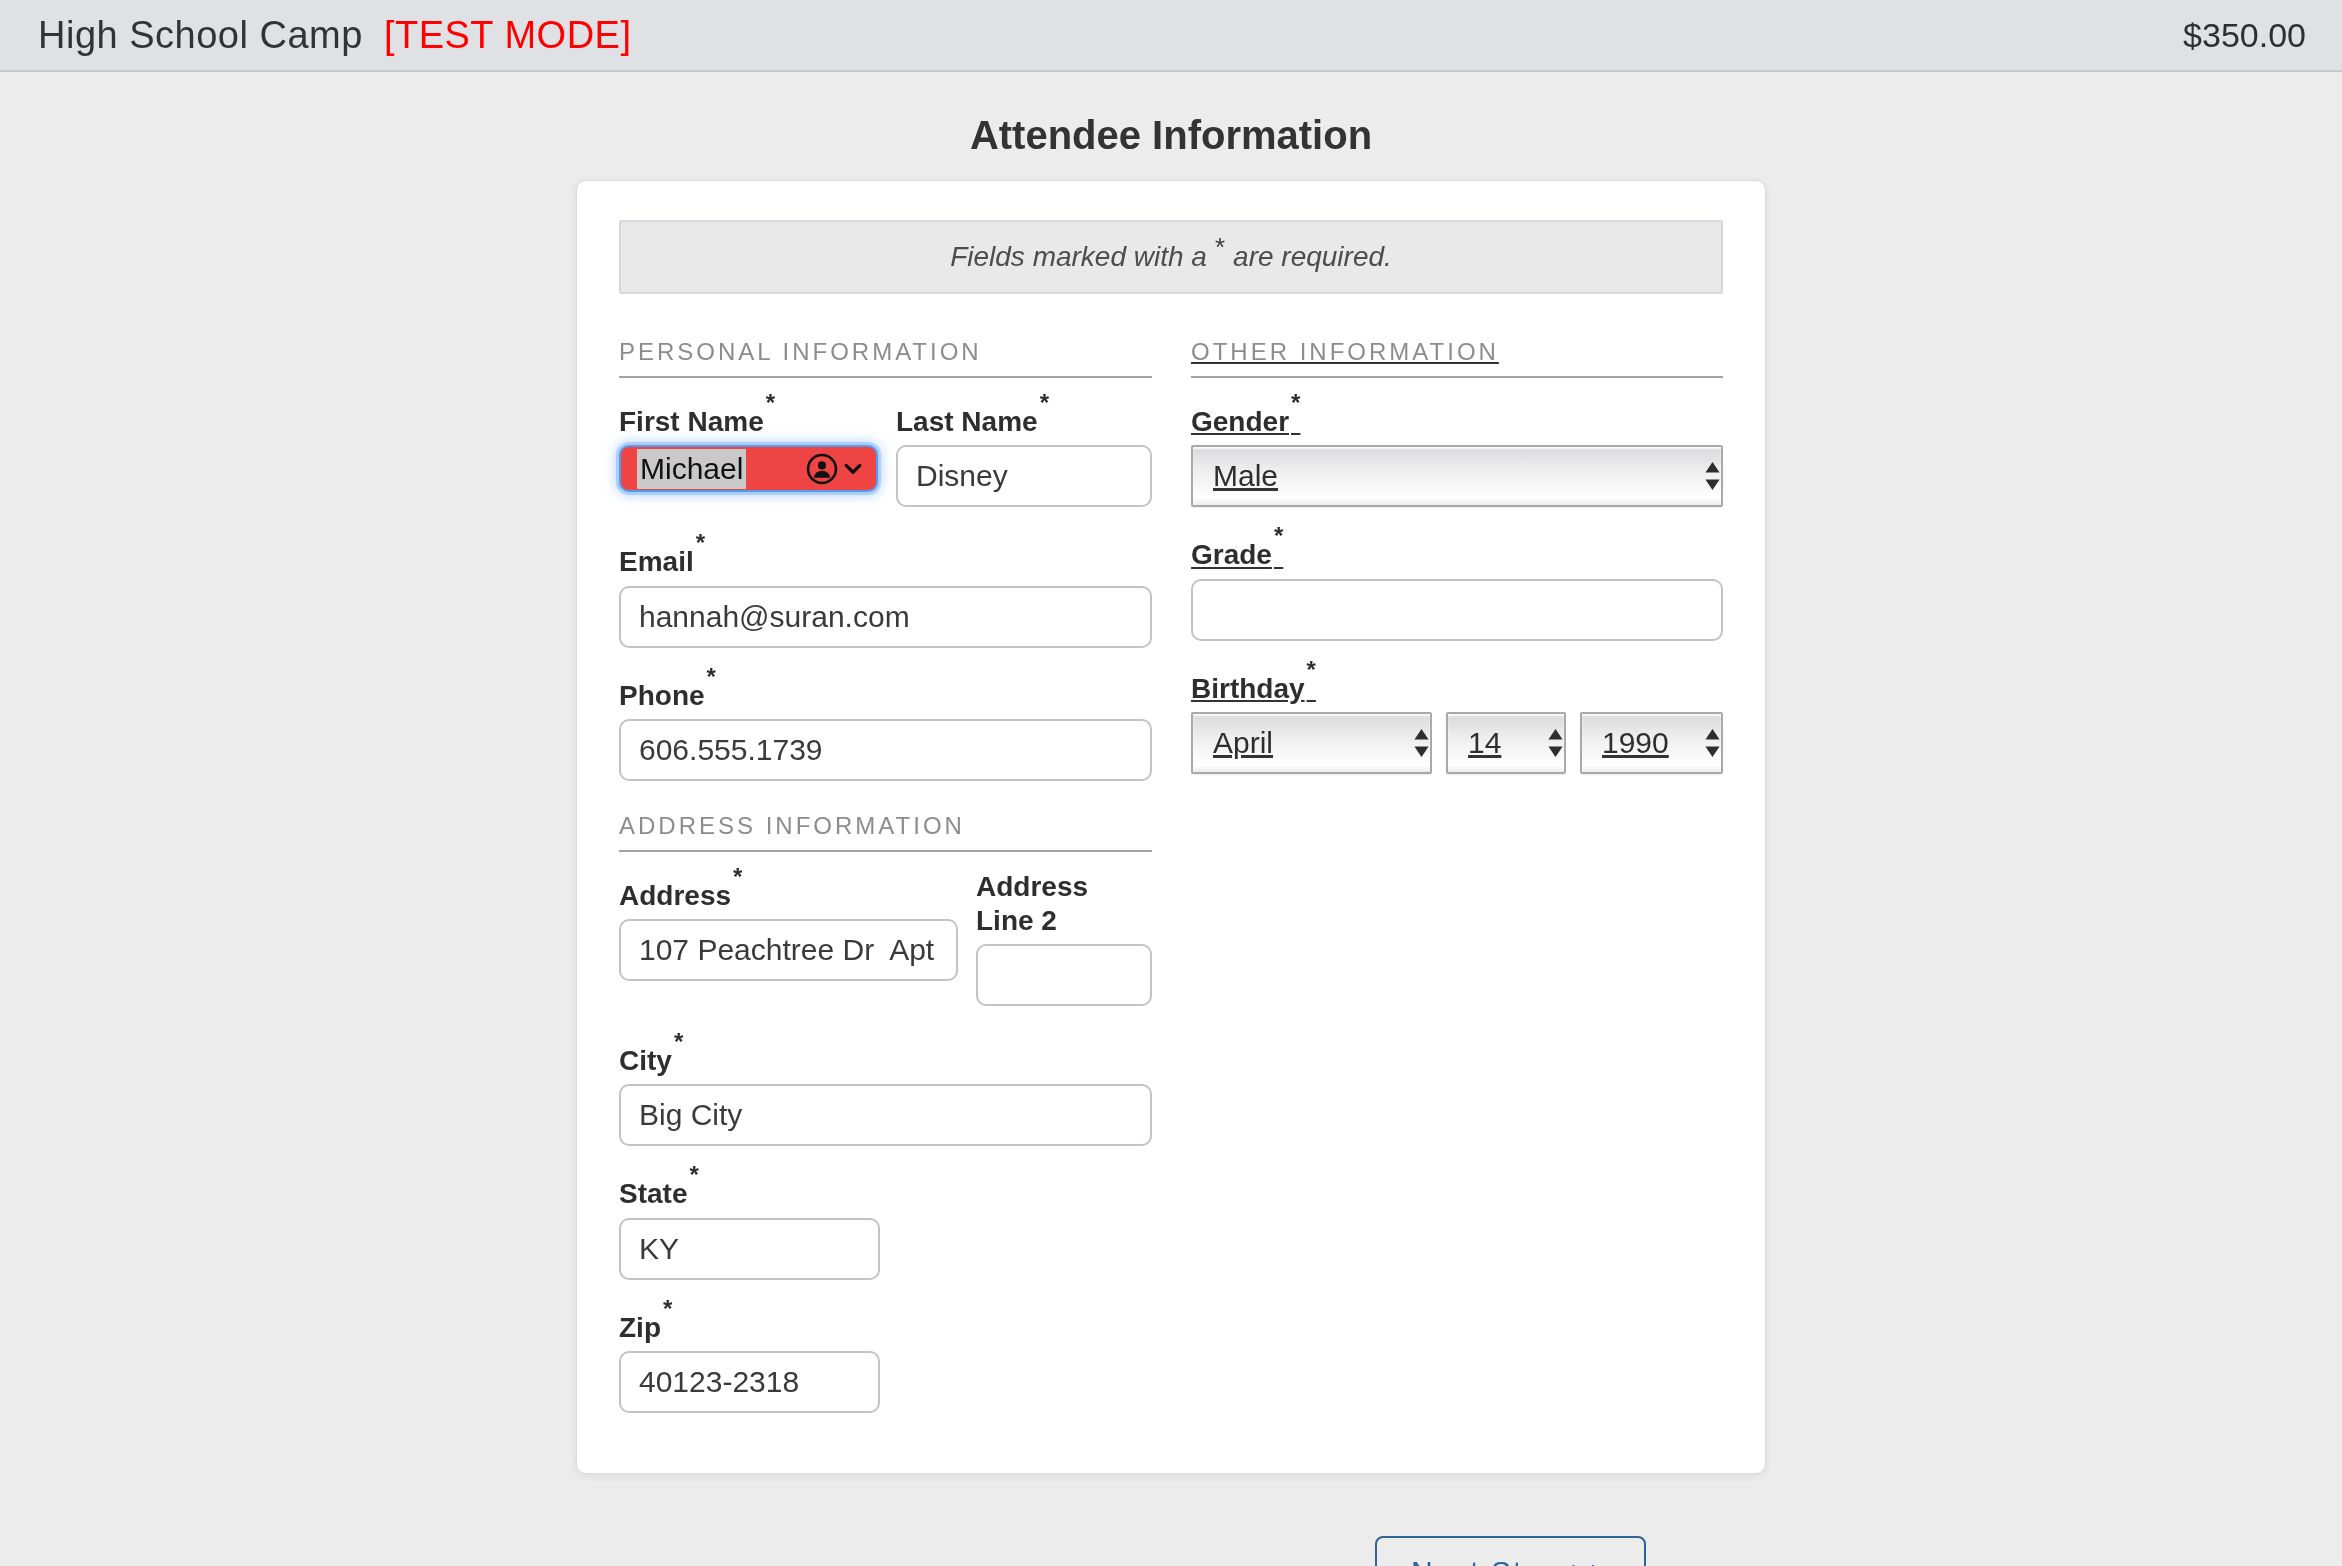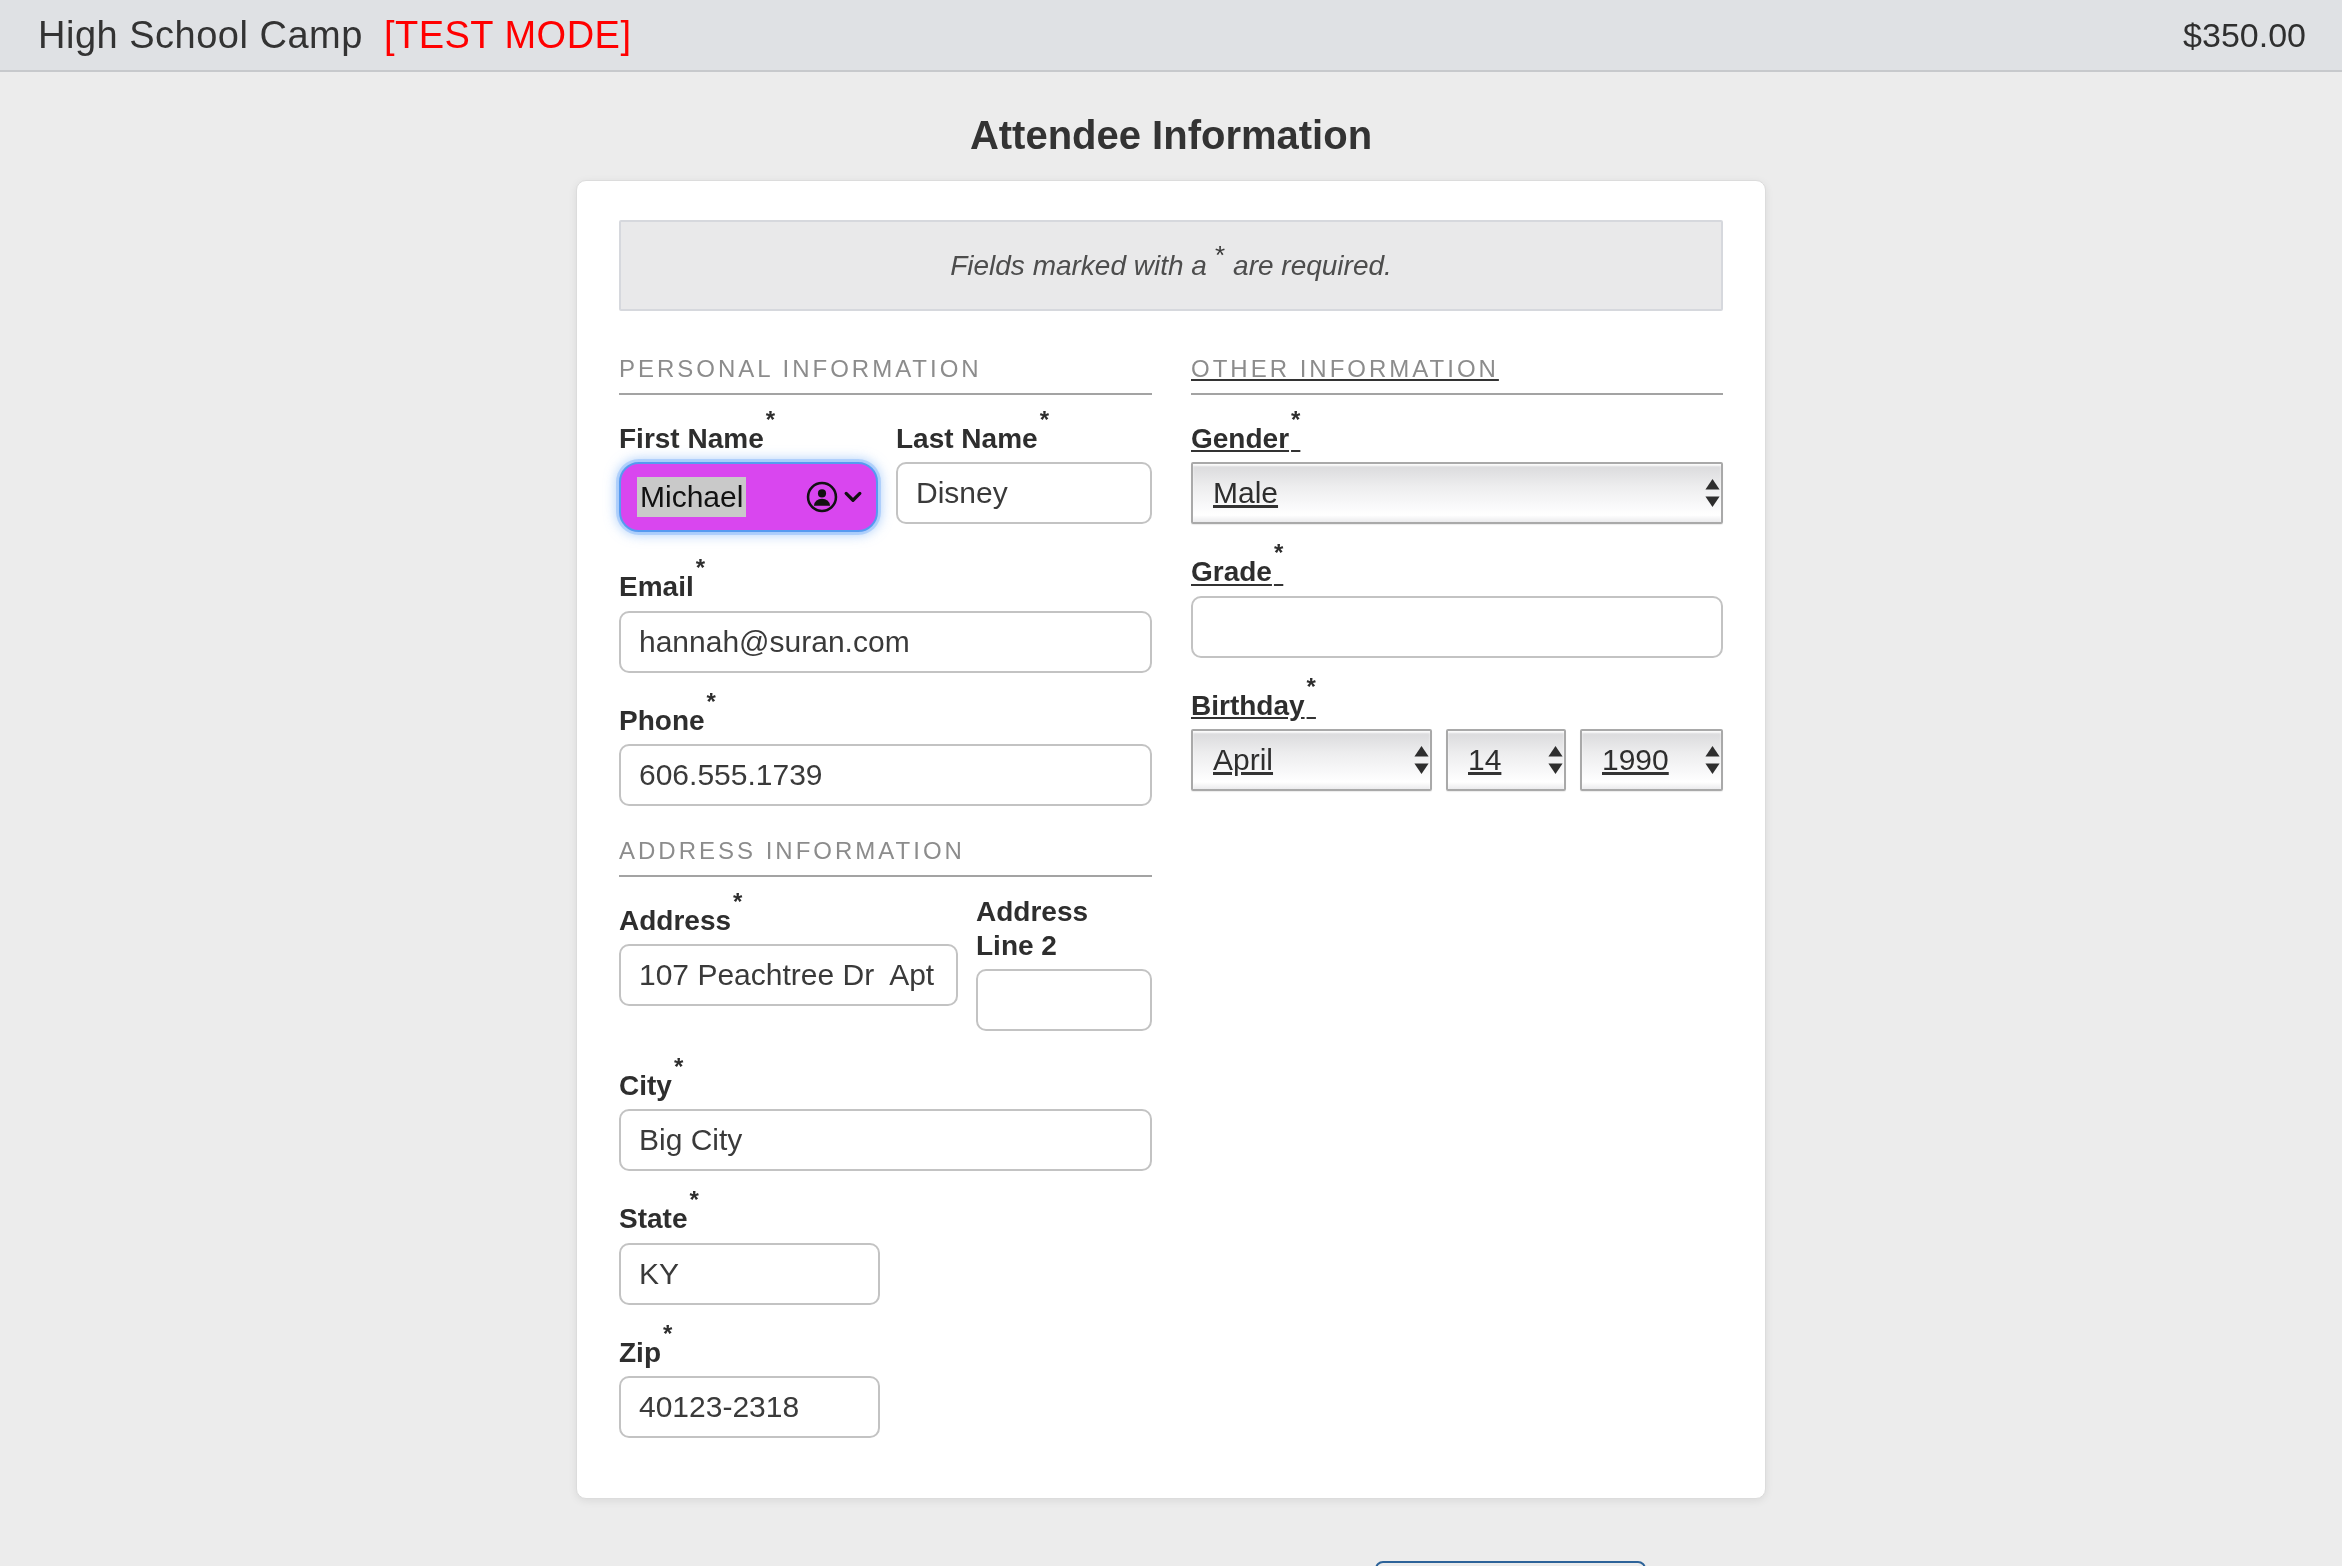--- a/index.html
+++ b/index.html
@@ -43,21 +43,21 @@
     border: 1px solid #dcdcdc;
     border-radius: 10px;
     box-shadow: 0 2px 8px rgba(0,0,0,0.08);
     padding: 39px 42px 38px 42px;
   }
 
   .notice {
     background: #e9e9ea;
     border: 2px solid #d6d8dd;
     border-radius: 2px;
-    height: 91px;
+    height: 74px;
     display: flex;
     align-items: center;
     justify-content: center;
     font-style: italic;
     font-size: 28px;
     color: #4d4d4d;
   }
   .notice .req-sup {
     font-style: normal;
     font-size: 26px;
@@ -114,24 +114,24 @@
     color: #3a3a3a;
     font-family: "Liberation Sans", sans-serif;
     outline: none;
   }
 
   
   .fake-input {
     display: flex;
     align-items: center;
     width: 100%;
-    height: 70px;
-    background: #d946ef;
+    height: 47px;
+    background: #ef4444;
     border: 2px solid #569af0;
-    border-radius: 20px;
+    border-radius: 10px;
     padding: 0 12px 0 16px;
     box-shadow: 0 0 0 3px rgba(128,180,250,0.45), 0 0 12px 3px rgba(110,170,245,0.55);
   }
   .selected-text {
     font-size: 30px;
     color: #111;
     background: #c9c9c9;
     padding: 3px 3px;
   }
   .autofill-btn {

